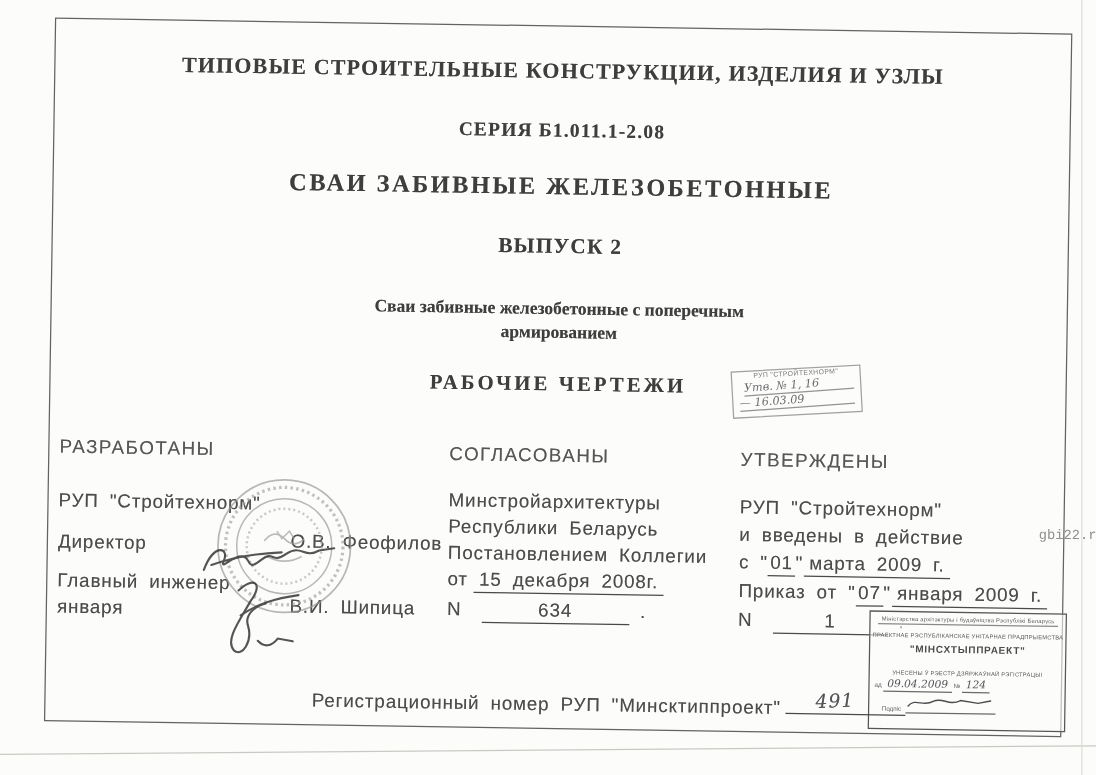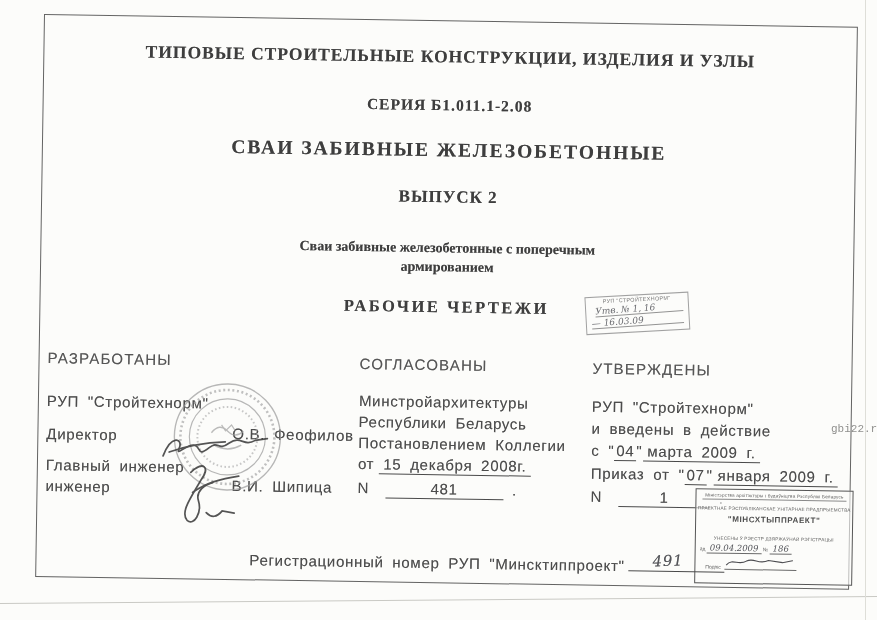--- a/index.html
+++ b/index.html
@@ -83,21 +83,21 @@
       <div class="hw" style="margin:1px 2px 0 6px;transform:rotate(-1deg);">Утв. № 1, 16</div>
       <div class="hw" style="margin:1px 2px 0 2px;transform:rotate(-1deg);">— 16.03.09</div>
     </div>
 
     <div class="col" style="left:9px;top:335px;width:300px;height:150px;">
       <div class="ln colhead" style="top:0;">РАЗРАБОТАНЫ</div>
       <div class="ln" style="top:43px;">РУП "Стройтехнорм"</div>
       <div class="ln" style="top:76px;">Директор</div>
       <div class="ln" style="top:73px;left:186px;">О.В. Феофилов</div>
       <div class="ln" style="top:107px;">Главный инженер</div>
-      <div class="ln" style="top:128px;">инженер</div>
+      <div class="ln" style="top:128px;">января</div>
       <div class="ln" style="top:125px;left:186px;">В.И. Шипица</div>
     </div>
 
     <svg class="svgabs" style="left:134px;top:364px;opacity:.7;" width="112" height="112" viewBox="0 0 112 112">
       <circle cx="56" cy="56" r="53" fill="none" stroke="#9b9b9b" stroke-width="1.4"></circle>
       <circle cx="56" cy="56" r="47" fill="none" stroke="#a8a8a8" stroke-width="2.6" stroke-dasharray="2 2.6"></circle>
       <circle cx="56" cy="56" r="38" fill="none" stroke="#9b9b9b" stroke-width="1.2"></circle>
       <circle cx="56" cy="56" r="30" fill="none" stroke="#b2b2b2" stroke-width="2" stroke-dasharray="1.6 2.4"></circle>
       <path d="M40,52 q8,-10 16,-2 q8,8 16,0" fill="none" stroke="#a0a0a0" stroke-width="1.4"></path>
       <path d="M42,64 q14,8 28,0" fill="none" stroke="#a0a0a0" stroke-width="1.4"></path>
@@ -118,32 +118,32 @@
 
     <div class="col" style="left:321px;top:336px;width:245px;height:150px;">
       <div class="ln colhead" style="top:0;">СОГЛАСОВАНЫ</div>
       <div class="ln" style="top:37px;">Минстройархитектуры</div>
       <div class="ln" style="top:58px;">Республики Беларусь</div>
       <div class="ln" style="top:79px;">Постановлением Коллегии</div>
       <div class="ln" style="top:100px;">
         <span>от</span><span class="u">15 декабря 2008г.</span>
       </div>
       <div class="ln" style="top:124px;">
-        <span>N</span><span class="numline" style="width:118px;"><span>481</span></span>
+        <span>N</span><span class="numline" style="width:118px;"><span>634</span></span>
         <span>.</span>
       </div>
     </div>
 
     <div class="col" style="left:554px;top:337px;width:260px;height:160px;">
       <div class="ln colhead" style="top:0;">УТВЕРЖДЕНЫ</div>
       <div class="ln" style="top:38px;">РУП "Стройтехнорм"</div>
       <div class="ln" style="top:60px;">и введены в действие</div>
       <div class="ln" style="top:82px;">
         <span>с</span>
-        <span class="quoted"><span class="u" style="margin-left:0;padding:0 2px 1px 2px;">04</span></span><span class="u" style="margin-left:1px;">марта 2009 г.</span>
+        <span class="quoted"><span class="u" style="margin-left:0;padding:0 2px 1px 2px;">01</span></span><span class="u" style="margin-left:1px;">марта 2009 г.</span>
       </div>
       <div class="ln" style="top:105px;">
         <span>Приказ от</span>
         <span class="quoted"><span class="u" style="margin-left:0;padding:0 2px 1px 2px;">07</span></span><span class="u" style="margin-left:1px;">января 2009 г.</span>
       </div>
       <div class="ln" style="top:128px;">
         <span>N</span><span class="numline" style="width:92px;"><span>1</span></span>
         <span>.</span>
       </div>
     </div>
@@ -151,21 +151,21 @@
     <div class="stamp-box">
       <div class="tiny" style="margin-top:3px;">Міністэрства архітэктуры і будаўніцтва Рэспублікі Беларусь</div>
       <div class="rule"></div>
       <div class="tiny" style="margin-top:6px;">ПРАЕКТНАЕ РЭСПУБЛІКАНСКАЕ УНІТАРНАЕ ПРАДПРЫЕМСТВА</div>
       <div class="name">"МІНСХТЫППРАЕКТ"</div>
       <div class="tiny" style="margin-top:12px;">УНЕСЕНЫ Ў РЭЕСТР ДЗЯРЖАЎНАЙ РЭГІСТРАЦЫІ</div>
       <div class="hwrow">
         <span>ад</span>
         <span class="hand">09.04.2009</span>
         <span>№</span>
-        <span class="hand">186</span>
+        <span class="hand">124</span>
       </div>
       <div class="signrow">
         <span>Подпіс</span>
         <span class="sigline">
           <svg width="72" height="12" viewBox="0 0 72 12">
             <path d="M2,9 C8,2 14,10 22,5 C30,1 34,9 44,4 L58,6 L68,4" fill="none" stroke="#4c4c50" stroke-width="1.1" stroke-linecap="round"></path>
           </svg>
         </span>
       </div>
     </div>

